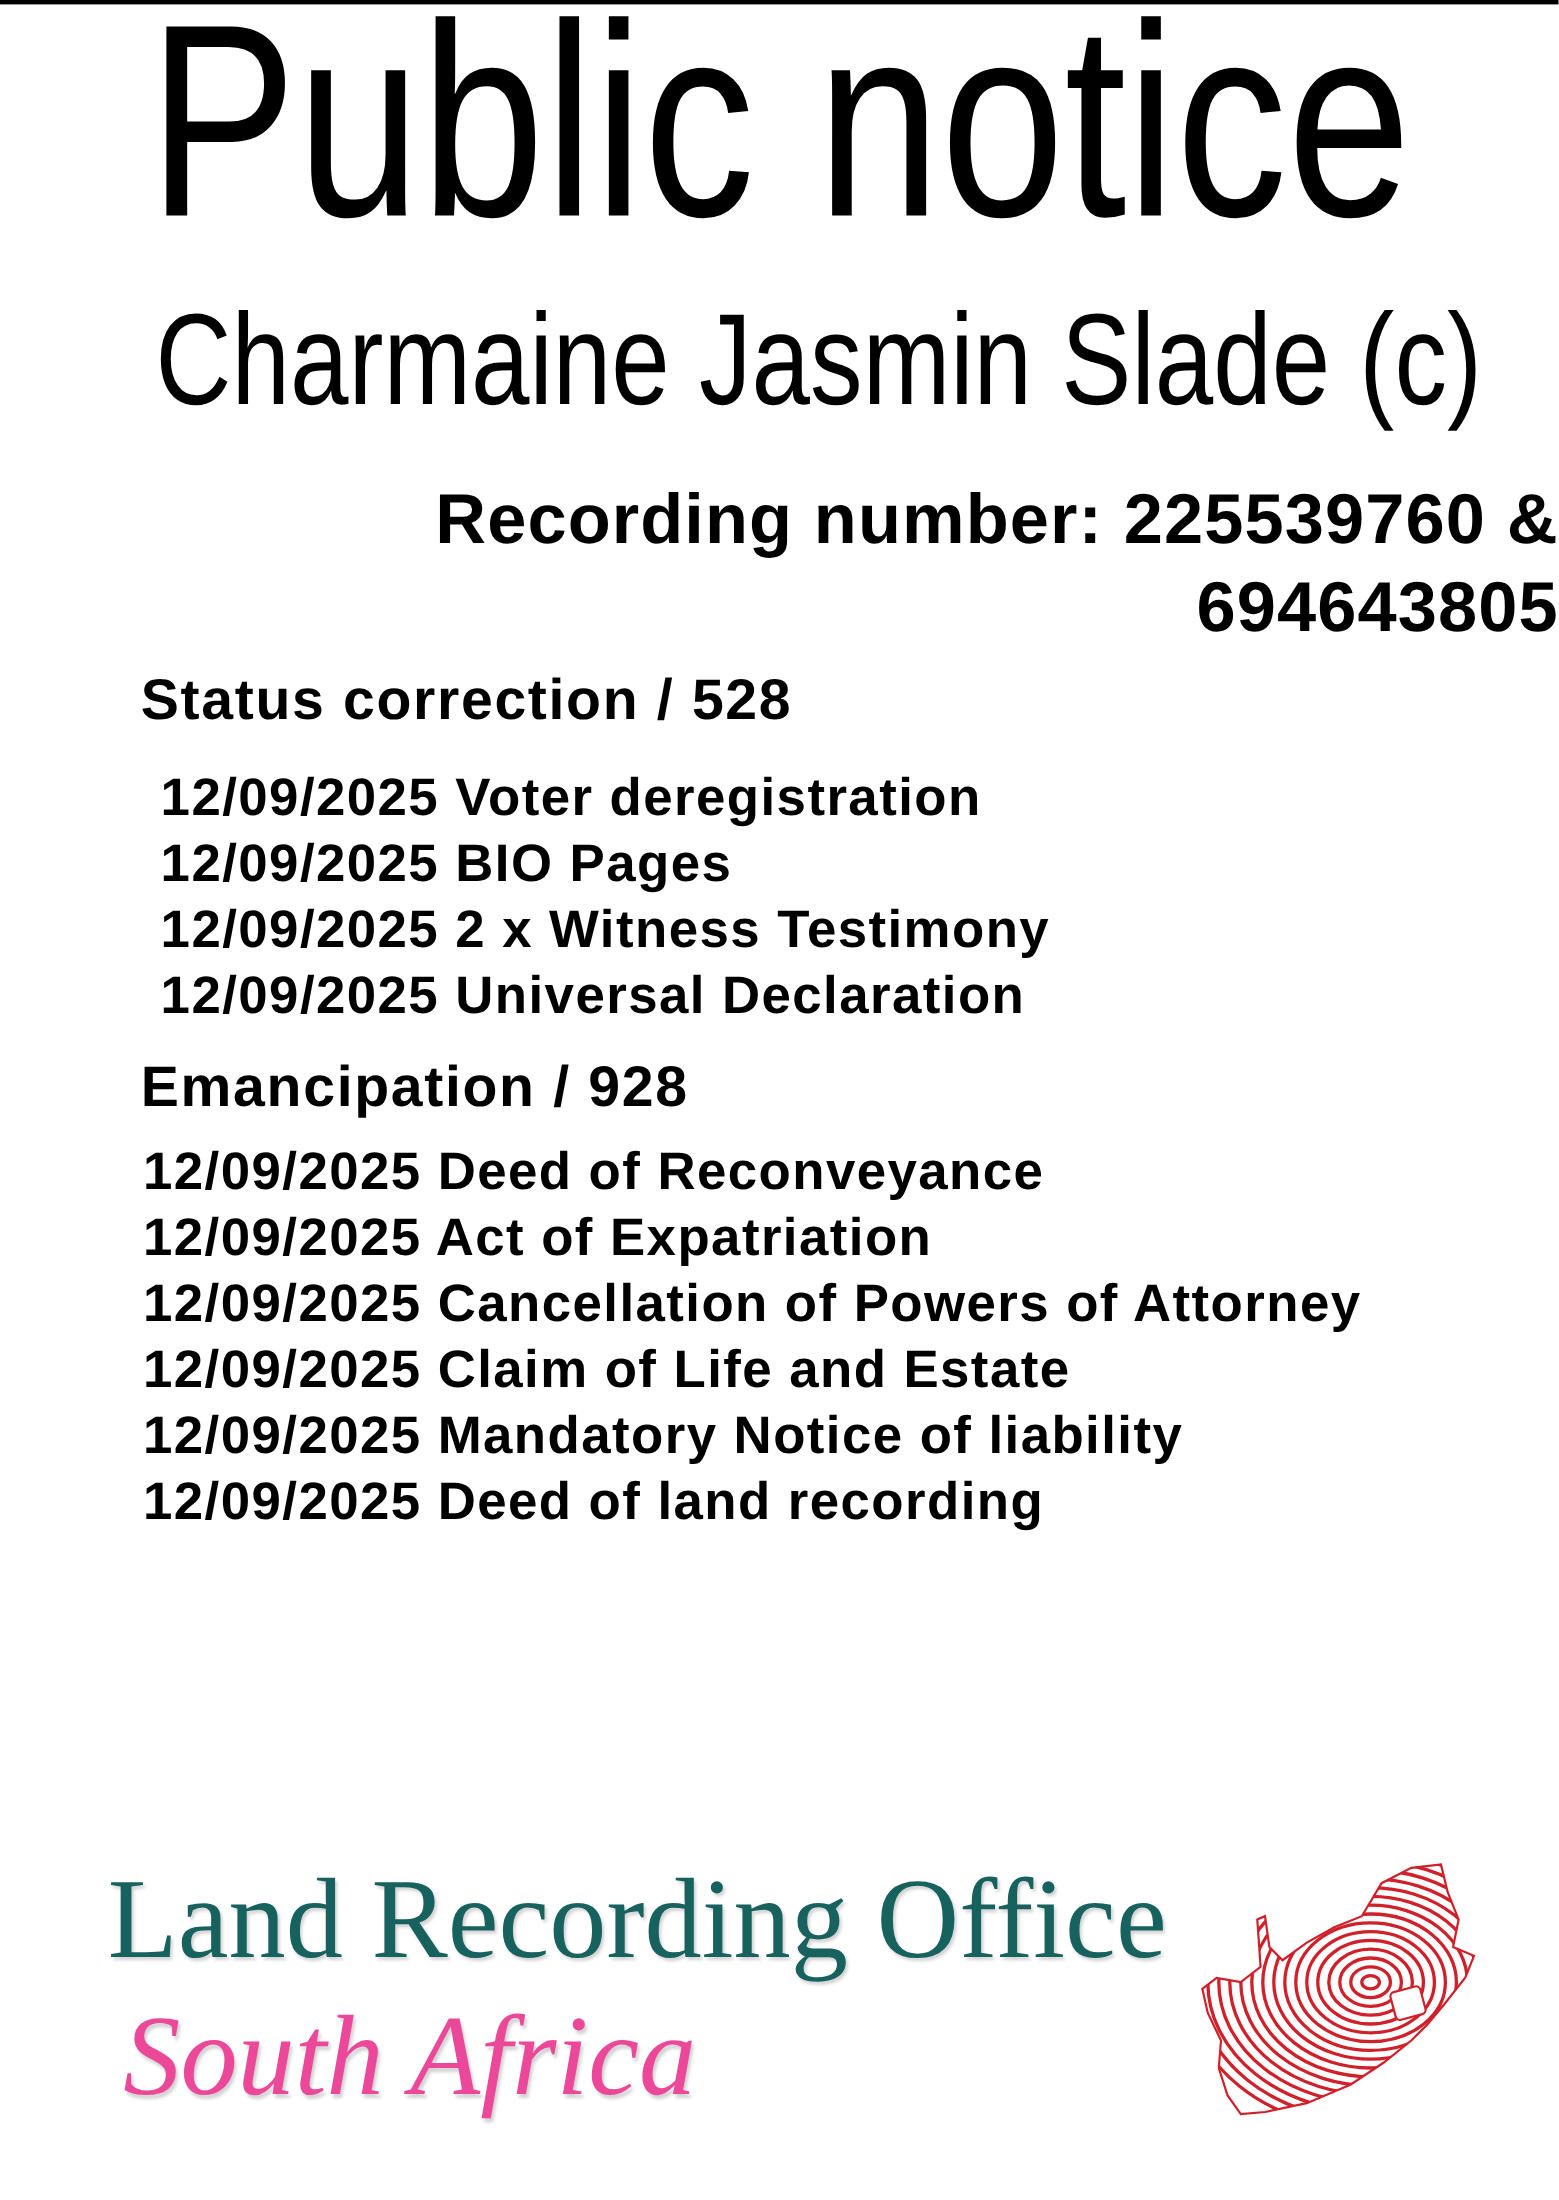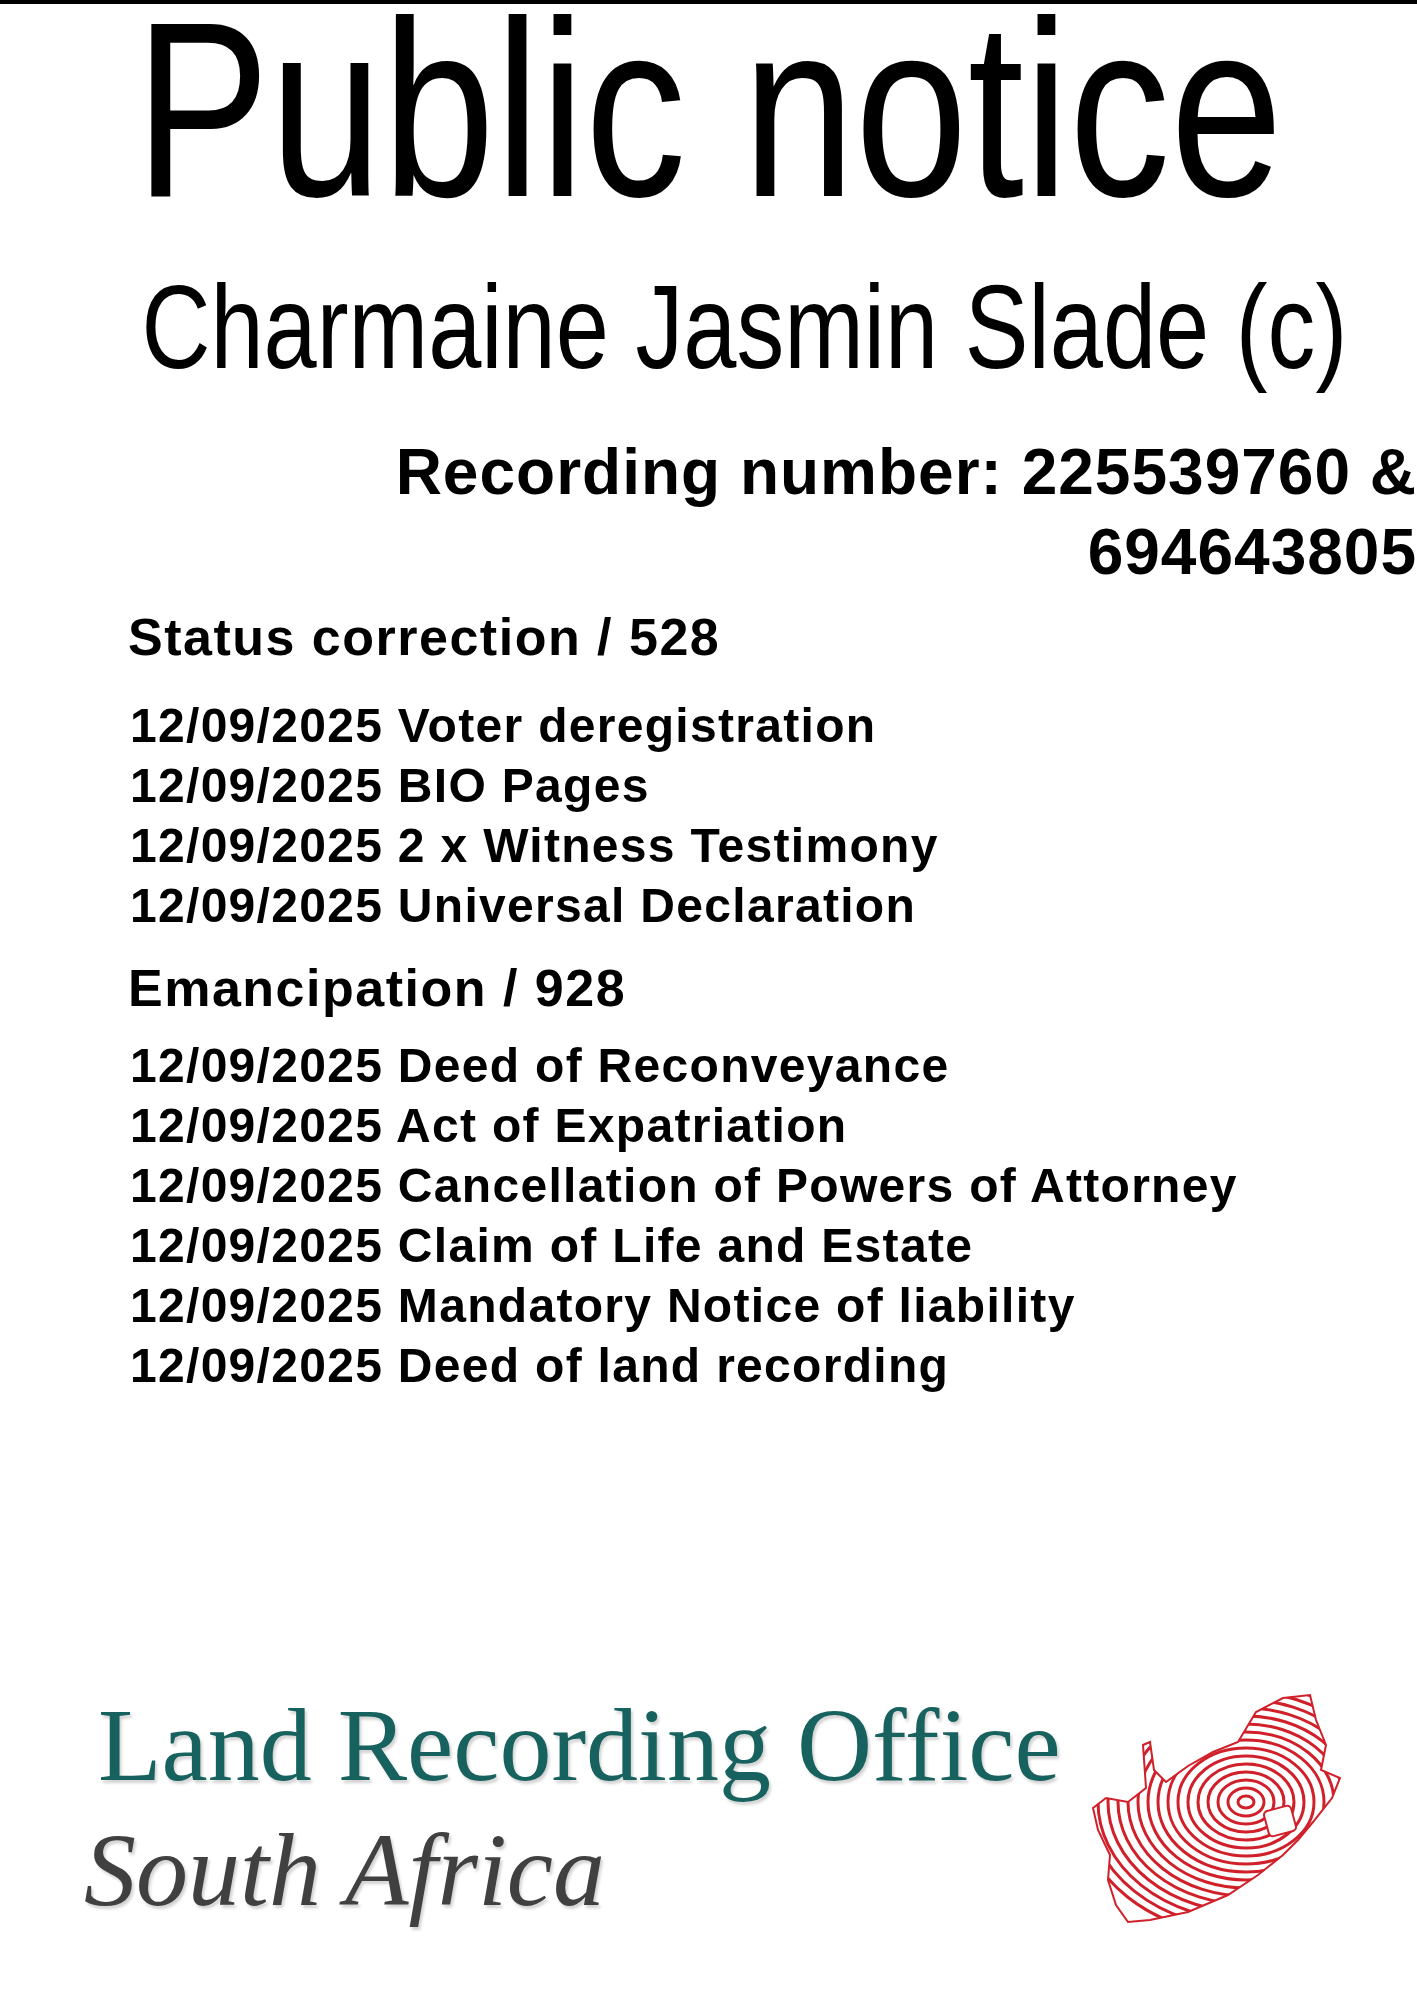--- a/index.html
+++ b/index.html
@@ -30,42 +30,42 @@
   .item-list li {
     font-size: 48px; font-weight: bold; line-height: 60px; height: 60px; letter-spacing: 1.3px;
     white-space: nowrap;
   }
   .logo-line1 {
     left: 98px; top: 1690px; font-family: "Liberation Serif", serif;
     font-size: 104px; line-height: 110px; color: #17625e;
     text-shadow: 2px 3px 3px rgba(0,0,0,0.18);
   }
   .logo-line2 {
-    left: 84px; top: 1815px; font-family: "Liberation Serif", serif; font-style: italic;
-    font-size: 104px; line-height: 110px; color: #404040;
+    left: 112px; top: 1815px; font-family: "Liberation Serif", serif; font-style: italic;
+    font-size: 104px; line-height: 110px; color: #ec4899;
     text-shadow: 2px 3px 3px rgba(0,0,0,0.18);
   }
   .map { left: 1088px; top: 1690px; width: 265px; height: 240px; }
 </style>
 </head>
 <body>
 
 <div class="top-rule"></div>
 
 <div class="abs title"><span>Public notice</span></div>
 
 <div class="abs name"><span>Charmaine Jasmin Slade (c)</span></div>
 
 <div class="abs recording">
   <div>Recording number: 225539760 &amp;</div>
   <div>694643805</div>
 </div>
 
 <div class="abs section-heading" style="top:597px;">Status correction / 528</div>
-<ul class="abs item-list" style="top:696px;">
+<ul class="abs item-list" style="top:696px;margin-left:16px;">
   <li>12/09/2025 Voter deregistration</li>
   <li>12/09/2025 BIO Pages</li>
   <li>12/09/2025 2 x Witness Testimony</li>
   <li>12/09/2025 Universal Declaration</li>
 </ul>
 
 <div class="abs section-heading" style="top:948px;">Emancipation / 928</div>
 <ul class="abs item-list" style="top:1036px;">
   <li>12/09/2025 Deed of Reconveyance</li>
   <li>12/09/2025 Act of Expatriation</li>

